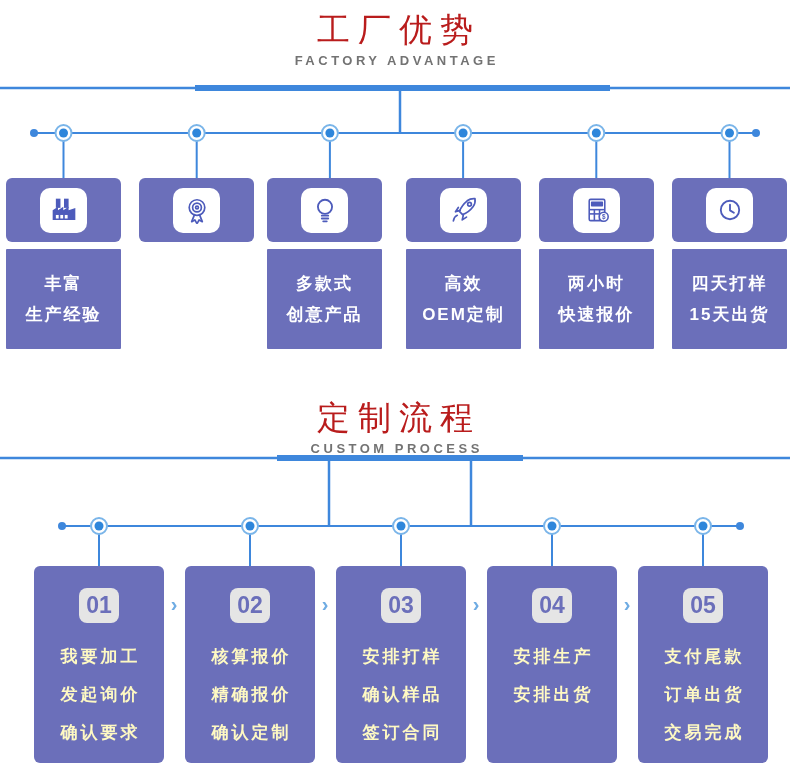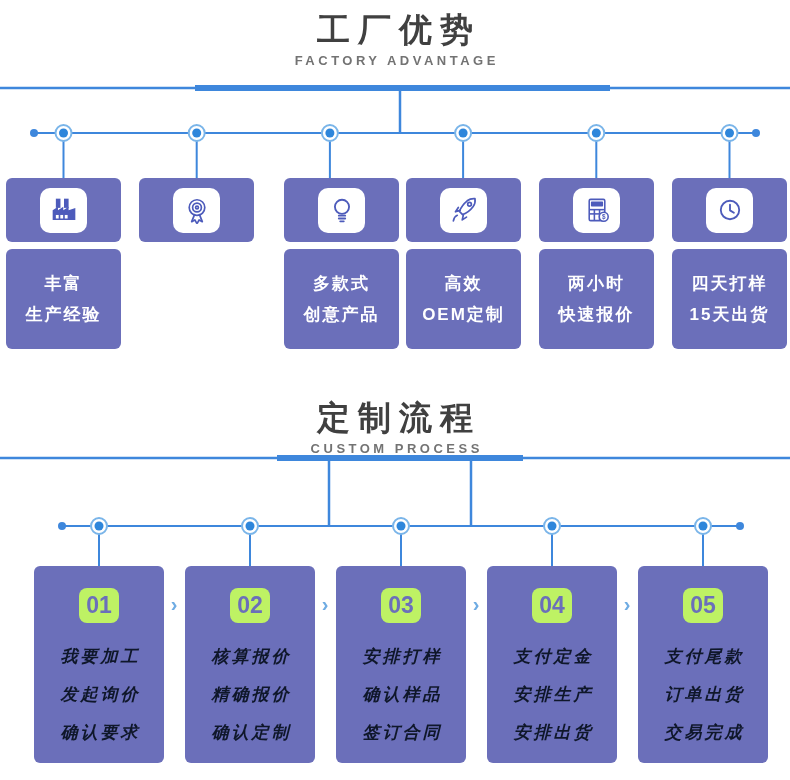--- a/index.html
+++ b/index.html
@@ -7,58 +7,58 @@
     position:relative; width:790px; height:780px; background:#ffffff; overflow:hidden;
     font-family:"Liberation Sans","DejaVu Sans",sans-serif;
   }
   .connectors { position:absolute; left:0; top:0; }
 
   
   .sec-header { position:absolute; left:0; width:790px; text-align:center; }
   .sec1-header { top:12px; }
   .sec2-header { top:400px; }
   .cn-title {
-    font-size:33px; font-weight:bold; color:#404040;
+    font-size:33px; font-weight:normal; color:#b91c1c;
     letter-spacing:8px; text-indent:8px; line-height:36px;
   }
   .en-title {
     margin-top:5px; font-size:13px; font-weight:bold; color:#737373;
     letter-spacing:3.5px; text-indent:3.5px;
   }
 
   
   .f-col { position:absolute; top:178px; width:115px; }
   .icon-card {
     width:115px; height:64px; background:#6B6FBA; border-radius:6px;
     display:flex; align-items:center; justify-content:center;
   }
   .icon-box {
     width:47px; height:45px; background:#ffffff; border-radius:10px;
     display:flex; align-items:center; justify-content:center;
   }
   .text-card {
-    margin-top:7px; width:115px; height:100px; background:#6B6FBA; border-radius:6px;
+    margin-top:7px; width:115px; height:100px; background:#6B6FBA; border-radius:1px;
     display:flex; flex-direction:column; align-items:center; justify-content:center;
     color:#ffffff; font-size:17px; font-weight:bold; letter-spacing:2px;
     line-height:31px; text-align:center;
   }
 
   
   .step-card {
     position:absolute; top:566px; width:130px; height:197px;
     background:#6B6FBA; border-radius:6px; text-align:center;
   }
   .step-badge {
-    width:40px; height:35px; margin:22px auto 0; background:#bef264; border-radius:8px;
+    width:40px; height:35px; margin:22px auto 0; background:#e5e5e5; border-radius:8px;
     display:flex; align-items:center; justify-content:center;
     color:#6B6FBA; font-size:23px; font-weight:bold;
   }
   .step-lines {
-    margin-top:15px; color:#0f172a; font-size:17px; font-weight:bold;
-    letter-spacing:3px; text-indent:3px; line-height:38px;font-style:italic;
+    margin-top:15px; color:#fef9c3; font-size:17px; font-weight:bold;
+    letter-spacing:3px; text-indent:3px; line-height:38px;
   }
   .step-arrow {
     position:absolute; top:594px; width:16px; text-align:center;
     color:#6FACE3; font-size:20px; font-weight:bold; line-height:20px;
   }
 </style>
 </head>
 <body>
 
 <div class="page">
@@ -171,21 +171,21 @@
             <circle cx="24" cy="20.5" r="6.2"></circle>
             <circle cx="24" cy="20.5" r="2"></circle>
             <path d="M20.5 30.5 L16.5 40.5 L21 38 L23.5 42.5"></path>
             <path d="M27.5 30.5 L31.5 40.5 L27 38 L24.5 42.5"></path>
           </g>
         </svg>
       </div>
     </div>
   </div>
 
-  <div class="f-col" style="left:284px">
+  <div class="f-col" style="left:267px">
     <div class="icon-card">
       <div class="icon-box">
         <svg width="34" height="34" viewBox="0 0 48 48">
           <g fill="none" stroke="#4D5BBB" stroke-width="2.6" stroke-linecap="round">
             <circle cx="24" cy="19.5" r="10"></circle>
             <line x1="19.5" y1="32" x2="28.5" y2="32"></line>
             <line x1="19.5" y1="36" x2="28.5" y2="36"></line>
             <line x1="21.5" y1="40" x2="26.5" y2="40"></line>
           </g>
         </svg>
@@ -299,21 +299,20 @@
     </div>
   </div>
 
   <div class="step-arrow" style="left:468px">›</div>
 
   <div class="step-card" style="left:487px">
     <div class="step-badge">
       <span>04</span>
     </div>
     <div class="step-lines">
-      <div>支付定金</div>
       <div>安排生产</div>
       <div>安排出货</div>
     </div>
   </div>
 
   <div class="step-arrow" style="left:619px">›</div>
 
   <div class="step-card" style="left:638px">
     <div class="step-badge">
       <span>05</span>

